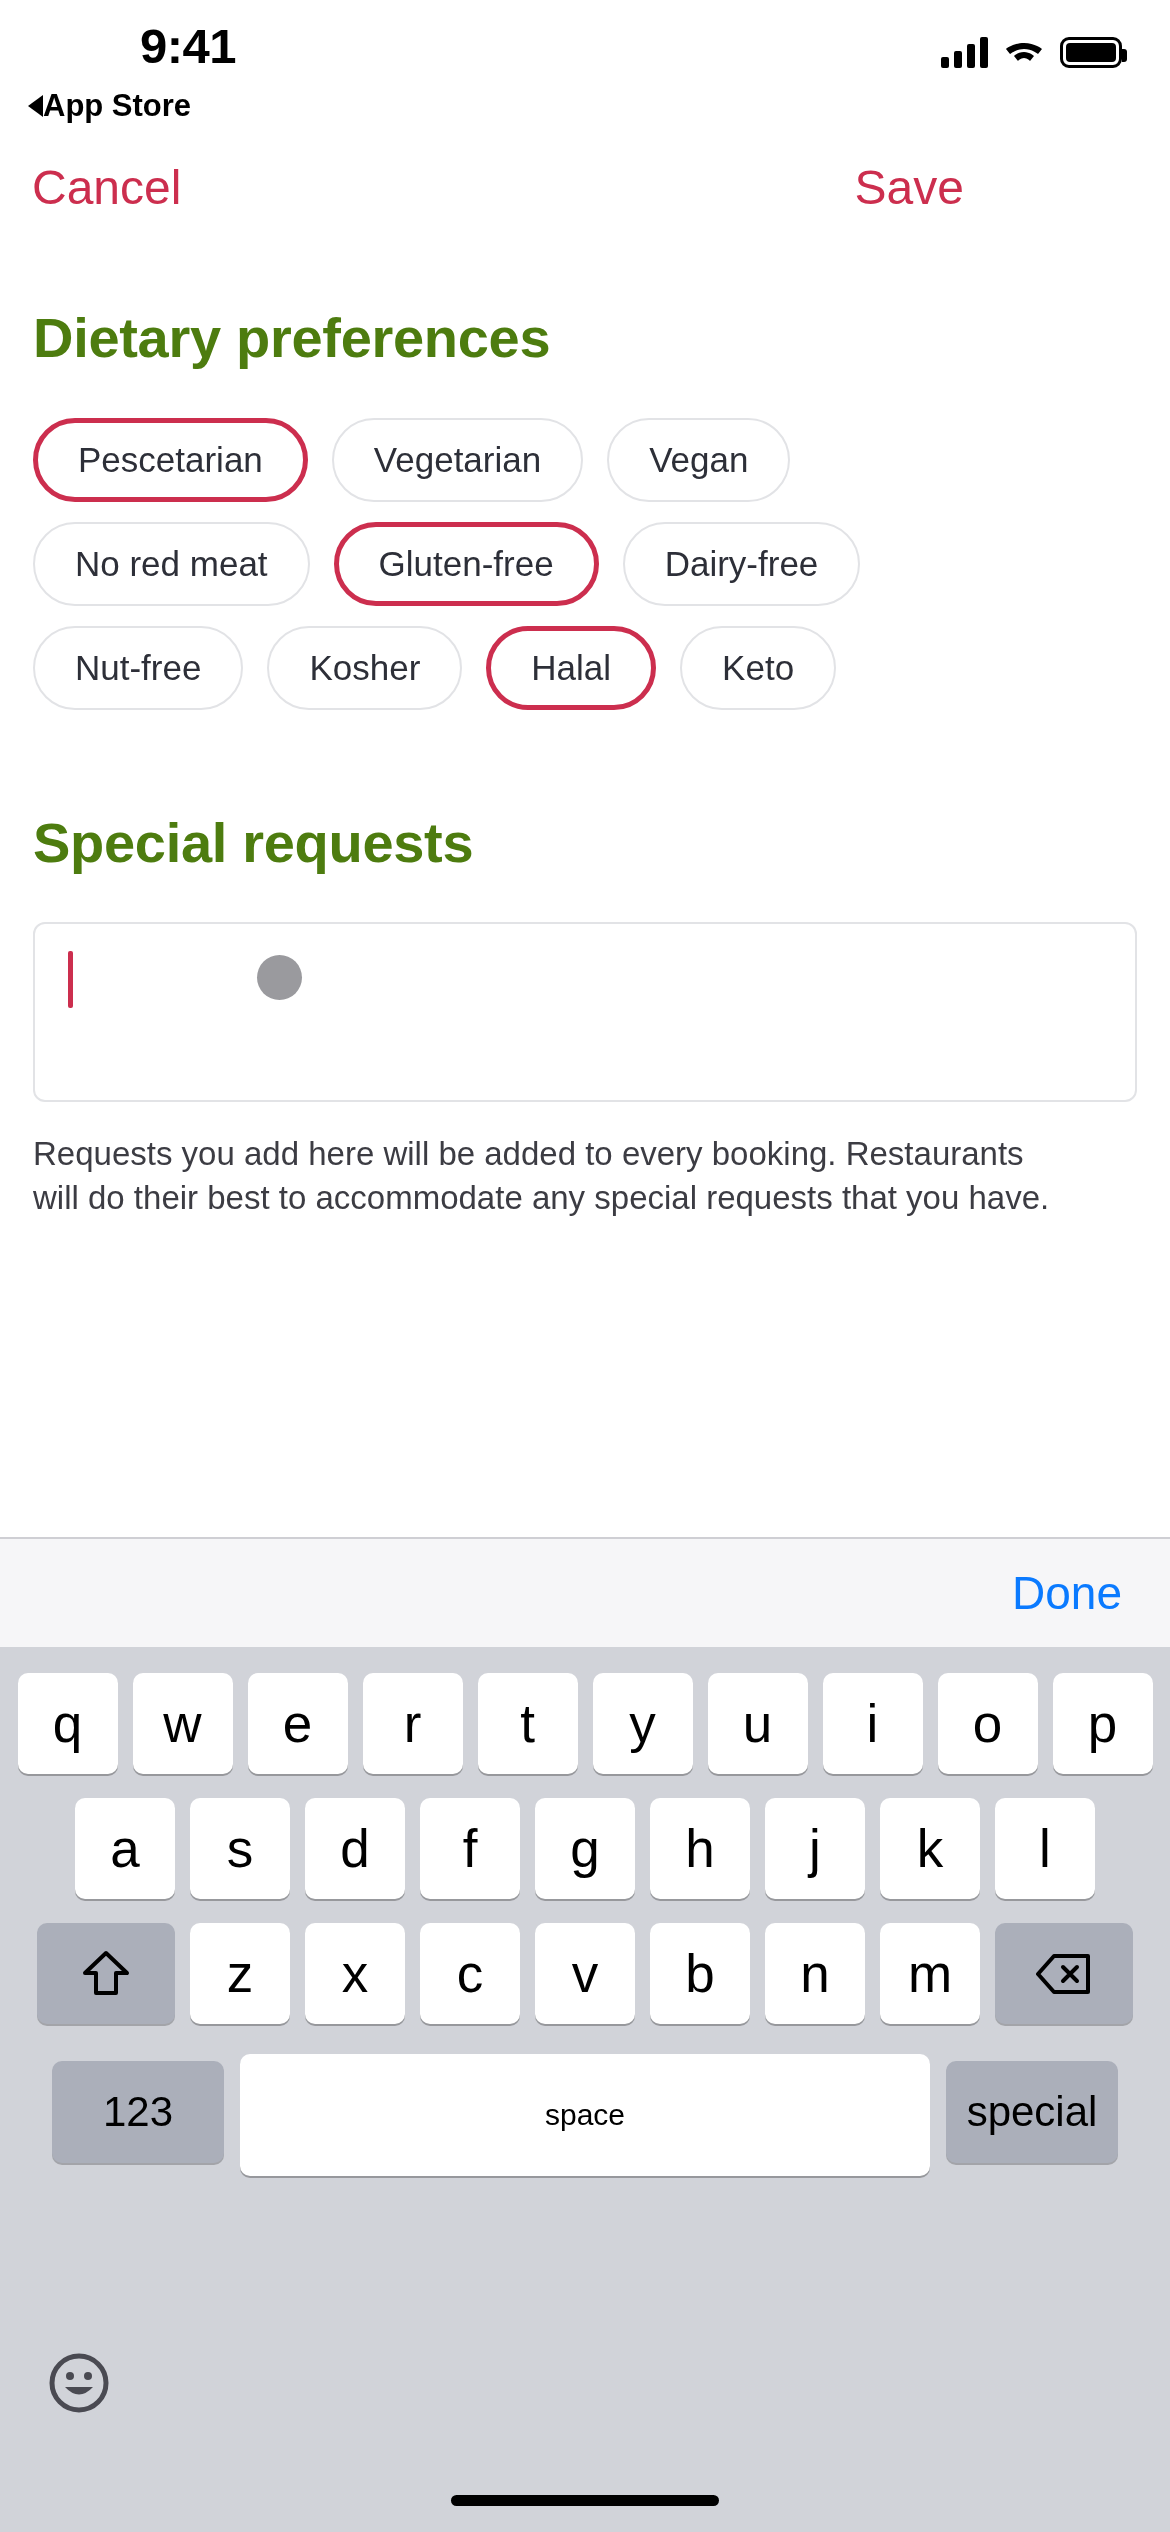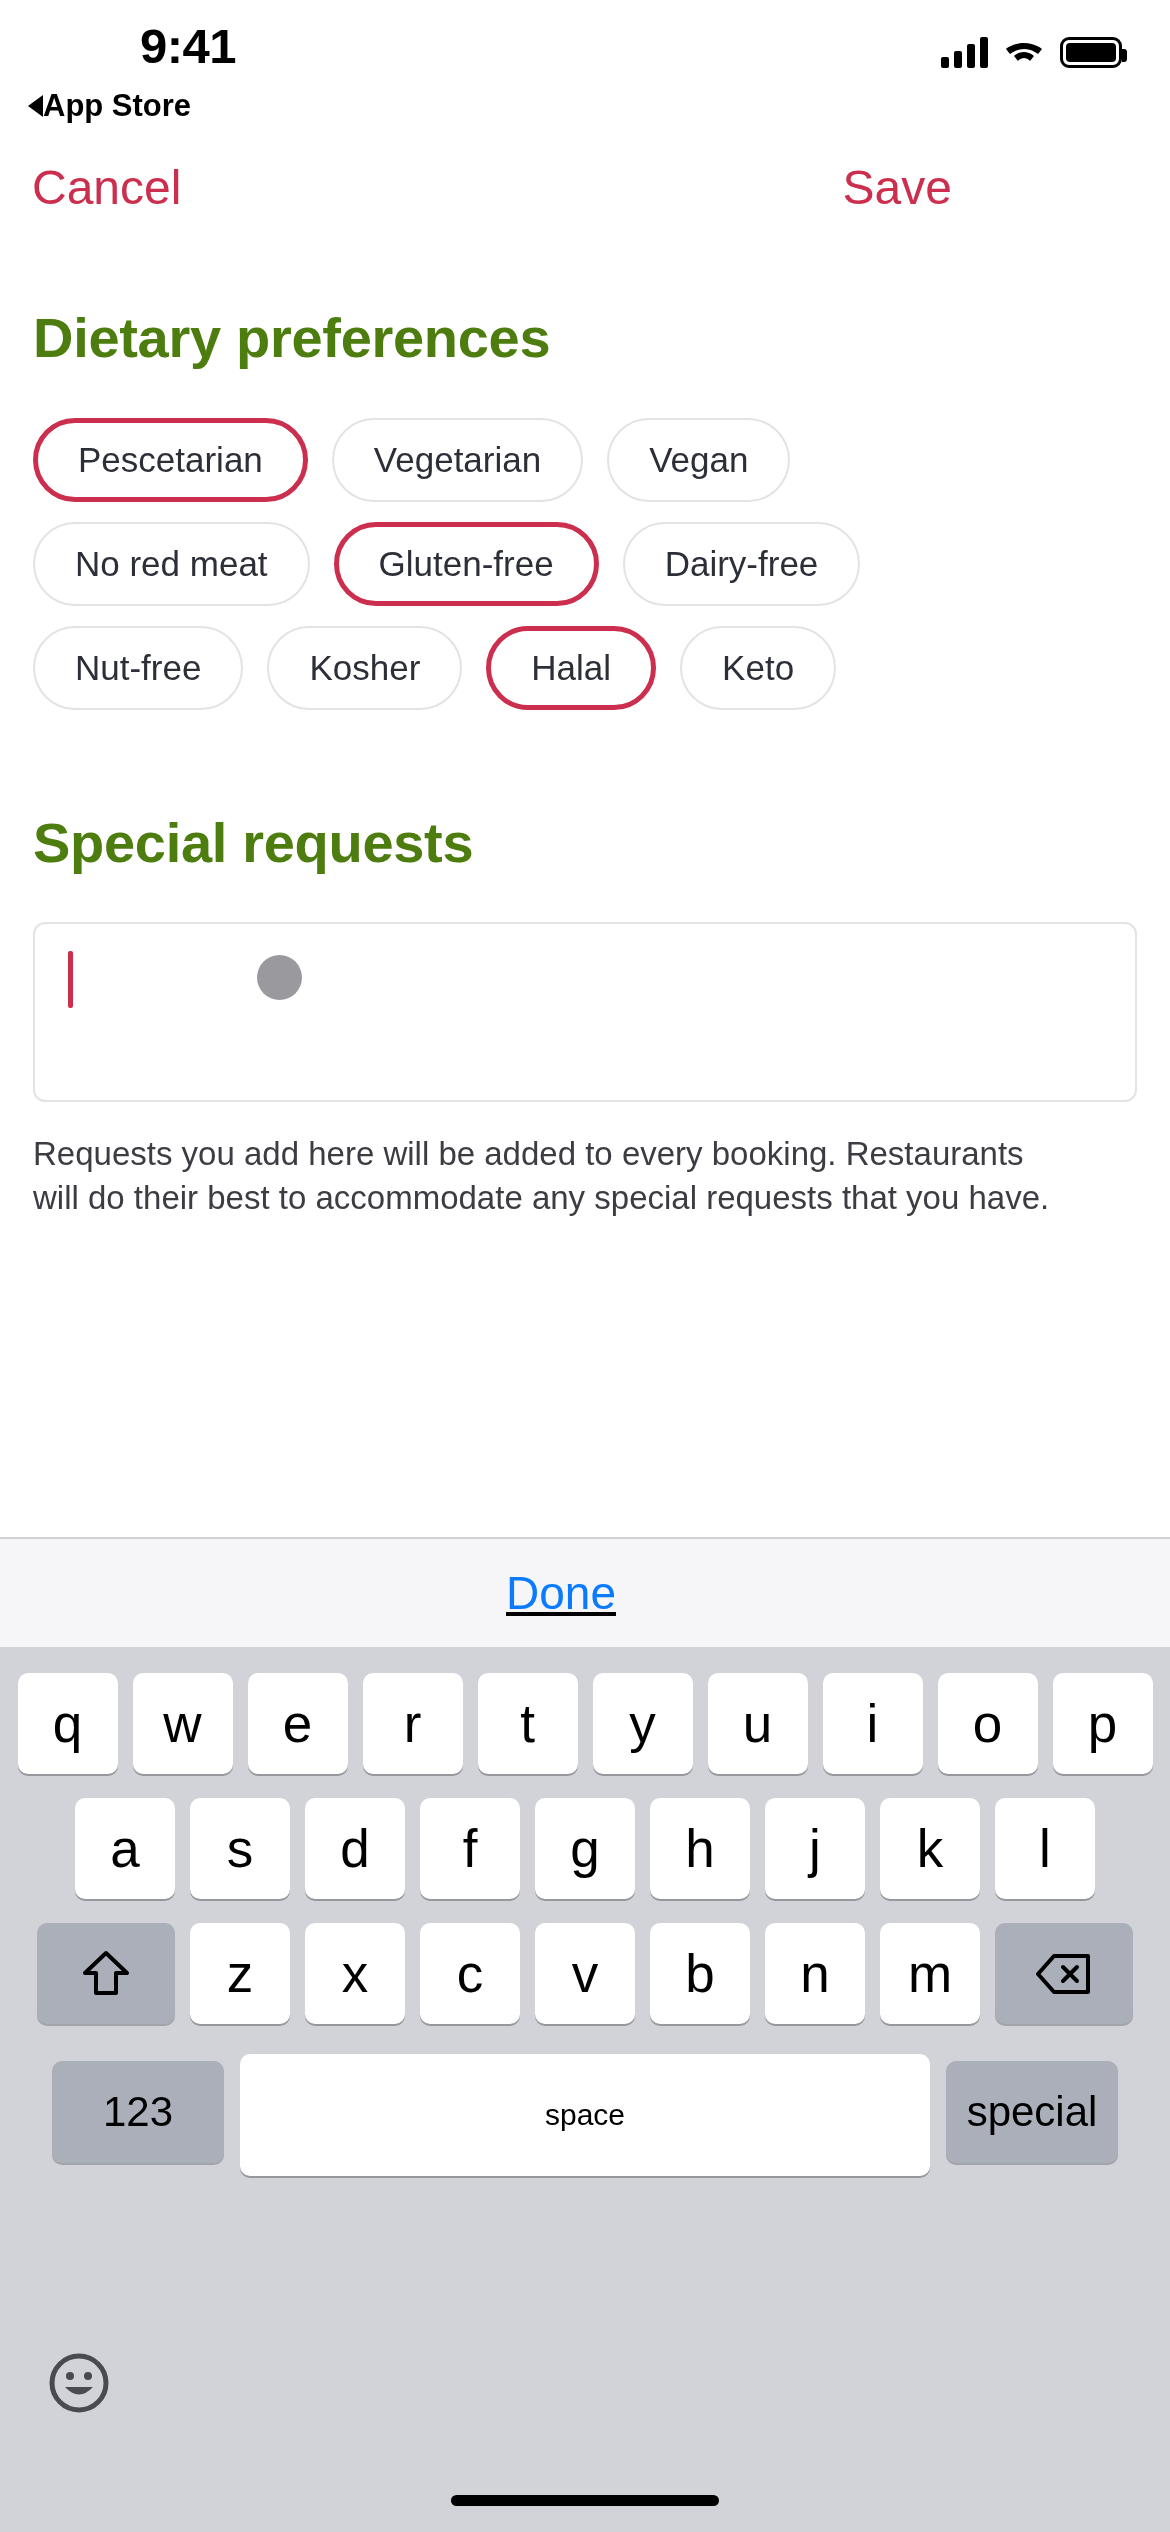--- a/index.html
+++ b/index.html
@@ -49,21 +49,21 @@
   }
 
   
   .navbar { position:absolute; top:140px; left:0; width:990px; height:110px; }
   .nav-btn {
     position:absolute; top:20px;
     font-size:48px; color:#CC2E4E; background:none; border:none;
     font-family:"Liberation Sans", sans-serif; cursor:pointer;
   }
   .nav-cancel { left:32px; }
-  .nav-save { right:38px; }
+  .nav-save { right:26px; }
 
   
   .content { position:absolute; top:250px; left:0; width:1170px; }
   .section-title {
     margin-left:33px; font-size:56px; font-weight:700; color:#4d7c0f;
     letter-spacing:-0.3px;
   }
   #dietary-title { margin-top:55px; }
 
   .chips { margin-top:48px; padding-left:33px; padding-right:33px; }
@@ -96,21 +96,21 @@
   }
   .helper {
     margin:30px 33px 0 33px; width:1040px;
     font-size:33px; line-height:1.32; color:#3C3C43;
   }
 
   
   .kb-accessory {
     position:absolute; left:0; top:1537px; width:1170px; height:110px;
     background:#F6F6F8; border-top:2px solid #CFCFD4;
-    display:flex; align-items:center; justify-content:center;text-decoration:underline;
+    display:flex; align-items:center; justify-content:flex-end;
   }
   .kb-done {
     margin-right:48px; font-size:46px; color:#0A7AFF;
     background:none; border:none; cursor:pointer;
     font-family:"Liberation Sans", sans-serif;
   }
   .keyboard {
     position:absolute; left:0; top:1647px; width:1170px; height:885px;
     background:#D1D3D9;
     padding-top:26px;

